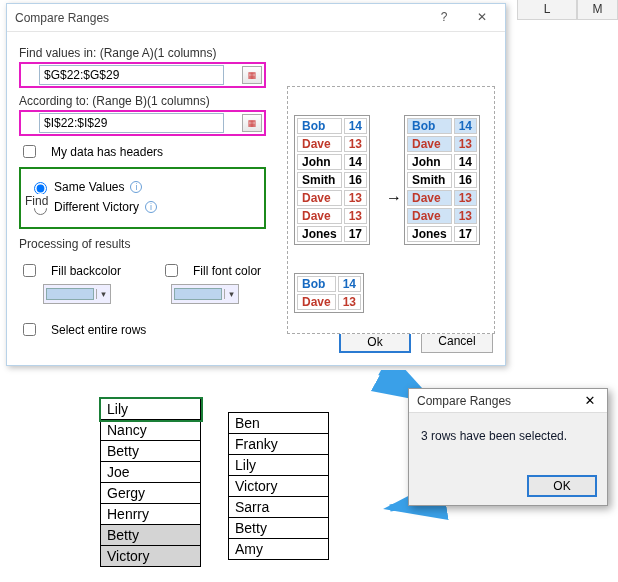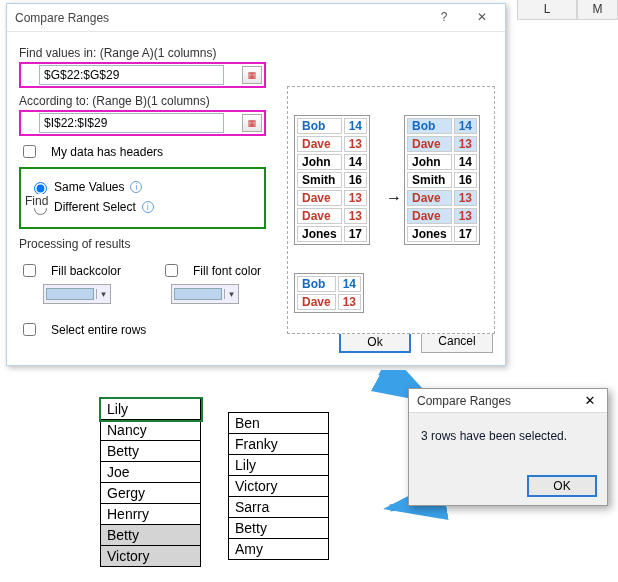--- a/index.html
+++ b/index.html
@@ -97,21 +97,21 @@
 
     <div class="findlabel">Find</div>
     <fieldset class="find">
       <label class="radio">
         <input type="radio" name="fv" checked="" style="">
         <span>Same Values</span>
         <span class="info">i</span>
       </label>
       <label class="radio">
         <input type="radio" name="fv" style="">
-        <span>Different Select</span>
+        <span>Different Victory</span>
         <span class="info">i</span>
       </label>
     </fieldset>
 
     <div class="proc lbl">Processing of results</div>
     <div class="procrow">
       <label class="chk">
         <input type="checkbox" style="">
         <span>Fill backcolor</span>
       </label>

